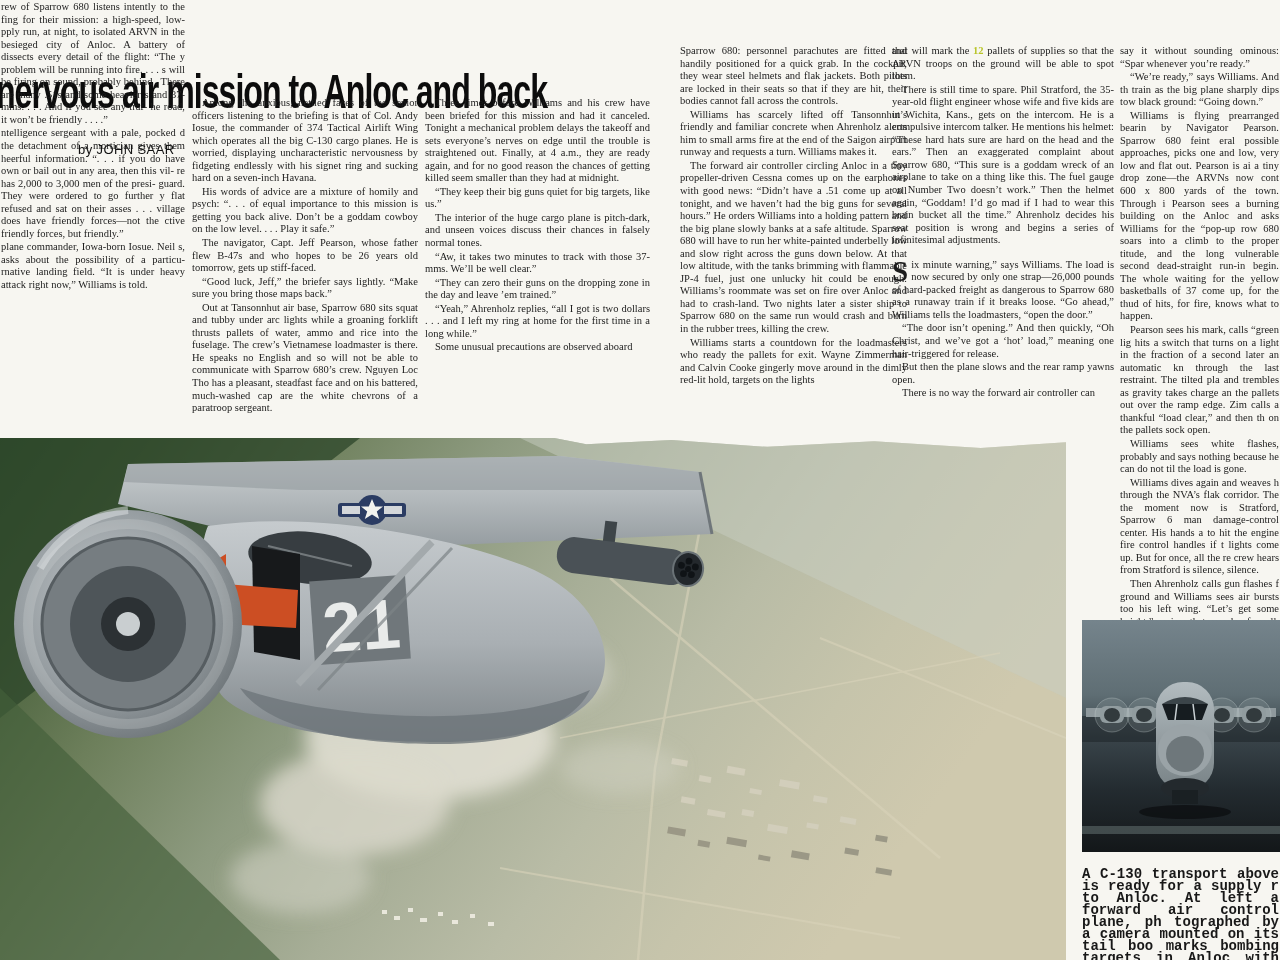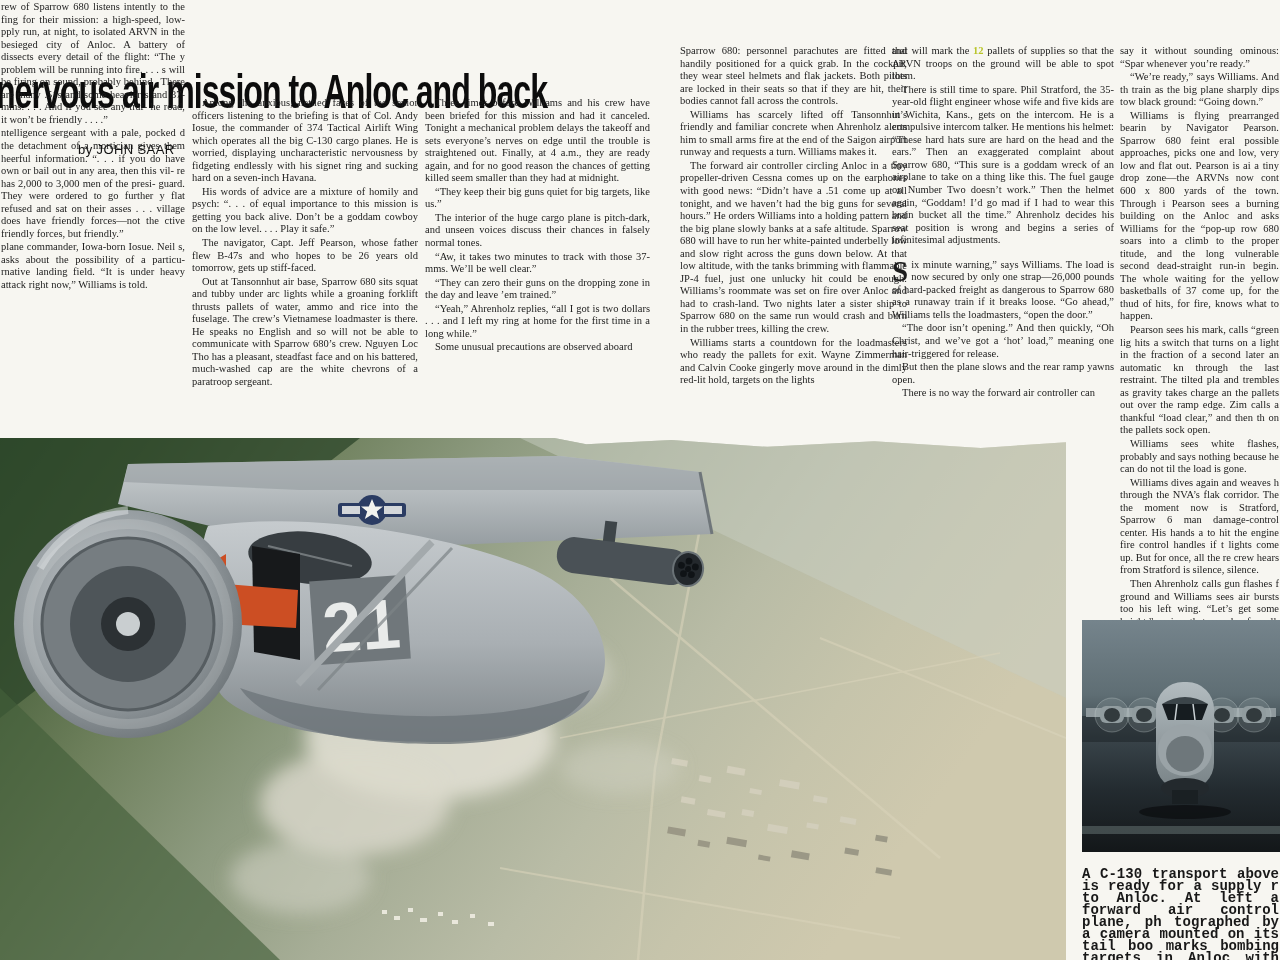--- a/index.html
+++ b/index.html
@@ -40,20 +40,21 @@
 
   <div class="col" id="col0">
       <p class="noindent">rew of Sparrow 680 listens intently to the fing for their mission: a high-speed, low- pply run, at night, to isolated ARVN in the besieged city of Anloc. A battery of dissects every detail of the flight: “The y problem will be running into fire. . . . s will be firing on sound, probably behind . There are many .51s and some heavier s and 37-mms. . . . And if you see any traf- he road, it won’t be friendly . . . .”</p>
       <p class="noindent">ntelligence sergeant with a pale, pocked d the detachment of a mortician gives them heerful information. “. . . if you do have own or bail out in any area, then this vil- re has 2,000 to 3,000 men of the presi- guard. They were ordered to go further y flat refused and sat on their asses . . . village does have friendly forces—not the ctive friendly forces, but friendly.”</p>
       <p class="noindent">plane commander, Iowa-born Iosue. Neil s, asks about the possibility of a particu- rnative landing field. “It is under heavy attack right now,” Williams is told.</p>
     </div>
   <div class="col" id="col1">
       <p>Among the anxious, nettled faces of the senior officers listening to the briefing is that of Col. Andy Iosue, the commander of 374 Tactical Airlift Wing which operates all the big C-130 cargo planes. He is worried, displaying uncharacteristic nervousness by fidgeting endlessly with his signet ring and sucking hard on a seven-inch Havana.</p>
       <p>His words of advice are a mixture of homily and psych: “. . . of equal importance to this mission is getting you back alive. Don’t be a goddam cowboy on the low level. . . . Play it safe.”</p>
       <p>The navigator, Capt. Jeff Pearson, whose father flew B-47s and who hopes to be 26 years old tomorrow, gets up stiff-faced.</p>
+      <p>“Good luck, Jeff,” the briefer says lightly. “Make sure you bring those maps back.”</p>
       <p>Out at Tansonnhut air base, Sparrow 680 sits squat and tubby under arc lights while a groaning forklift thrusts pallets of water, ammo and rice into the fuselage. The crew’s Vietnamese loadmaster is there. He speaks no English and so will not be able to communicate with Sparrow 680’s crew. Nguyen Loc Tho has a pleasant, steadfast face and on his battered, much-washed cap are the white chevrons of a paratroop sergeant.</p>
     </div>
   <div class="col" id="col2">
       <p>Three times before Williams and his crew have been briefed for this mission and had it canceled. Tonight a mechanical problem delays the takeoff and sets everyone’s nerves on edge until the trouble is straightened out. Finally, at 4 a.m., they are ready again, and for no good reason the chances of getting killed seem smaller than they had at midnight.</p>
       <p>“They keep their big guns quiet for big targets, like us.”</p>
       <p>The interior of the huge cargo plane is pitch-dark, and unseen voices discuss their chances in falsely normal tones.</p>
       <p>“Aw, it takes two minutes to track with those 37-mms. We’ll be well clear.”</p>
       <p>“They can zero their guns on the dropping zone in the day and leave ’em trained.”</p>
       <p>“Yeah,” Ahrenholz replies, “all I got is two dollars . . . and I left my ring at home for the first time in a long while.”</p>
       <p>Some unusual precautions are observed aboard</p>

